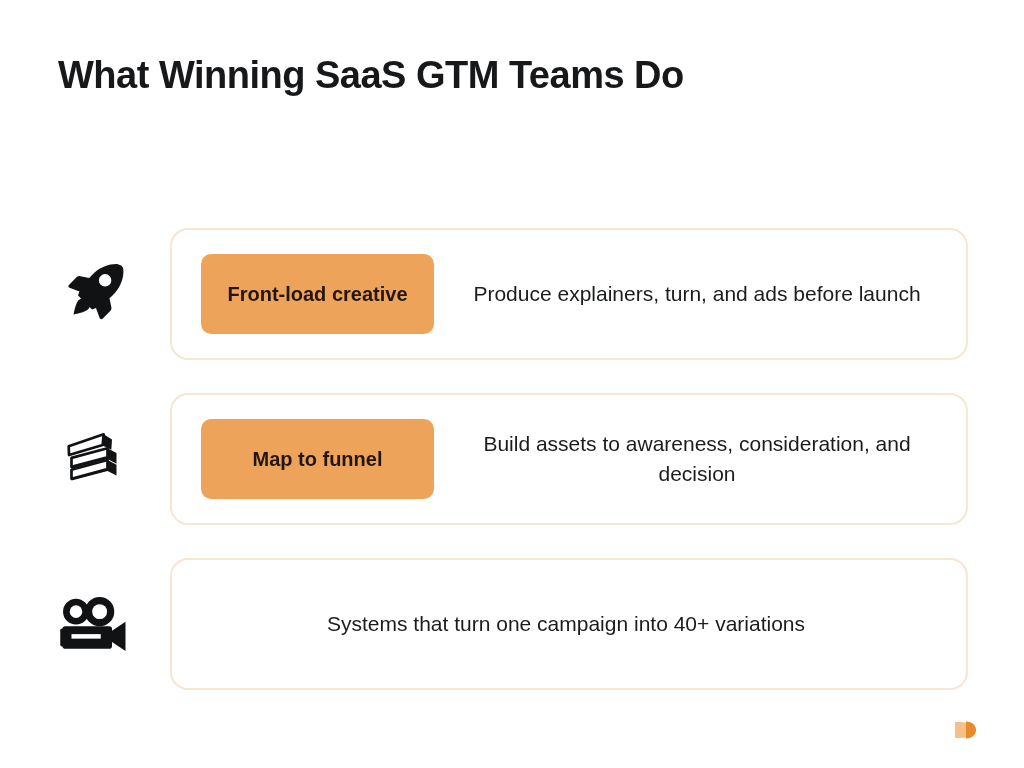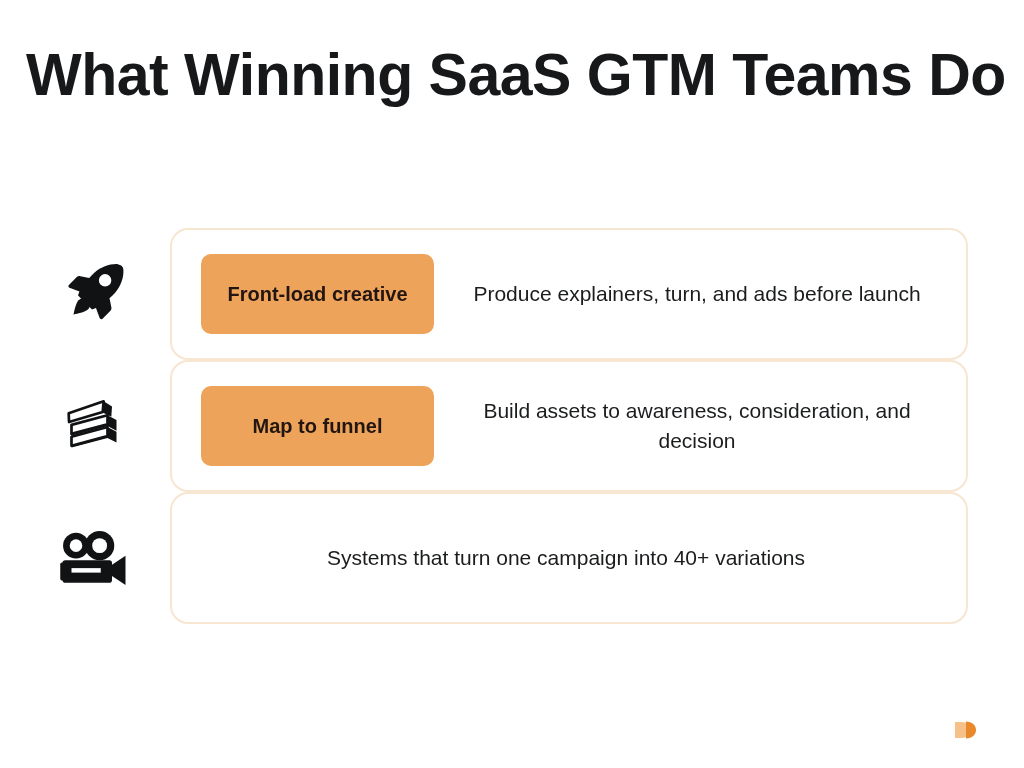--- a/index.html
+++ b/index.html
@@ -17,41 +17,42 @@
 
   .slide {
     position: absolute;
     inset: 0;
     background: #ffffff;
   }
 
   
   .title {
     position: absolute;
-    left: 26px;
+    left: 58px;
     top: 44px;
     width: 950px;
-    font-size: 59px;
+    font-size: 38px;
     line-height: 62px;
     font-weight: 700;
     letter-spacing: -0.5px;
     color: #17181a;
     white-space: nowrap;
   }
 
   
   .rows {
     position: absolute;
     left: 0;
     top: 228px;
     width: 1024px;
   }
   .row {
     position: relative;
     height: 132px;
+    margin-bottom: 33px;
   }
 
   .row-icon {
     position: absolute;
     left: 42px;
     top: 0;
     width: 104px;
     height: 132px;
     display: flex;
     align-items: center;

